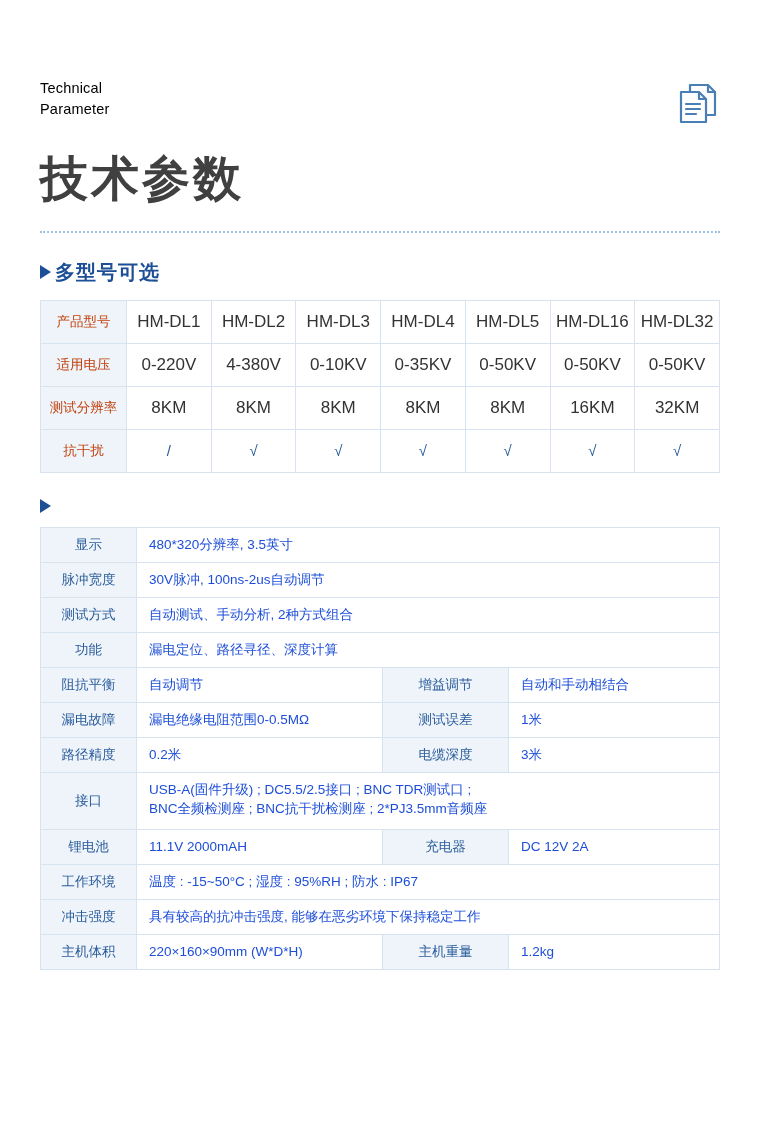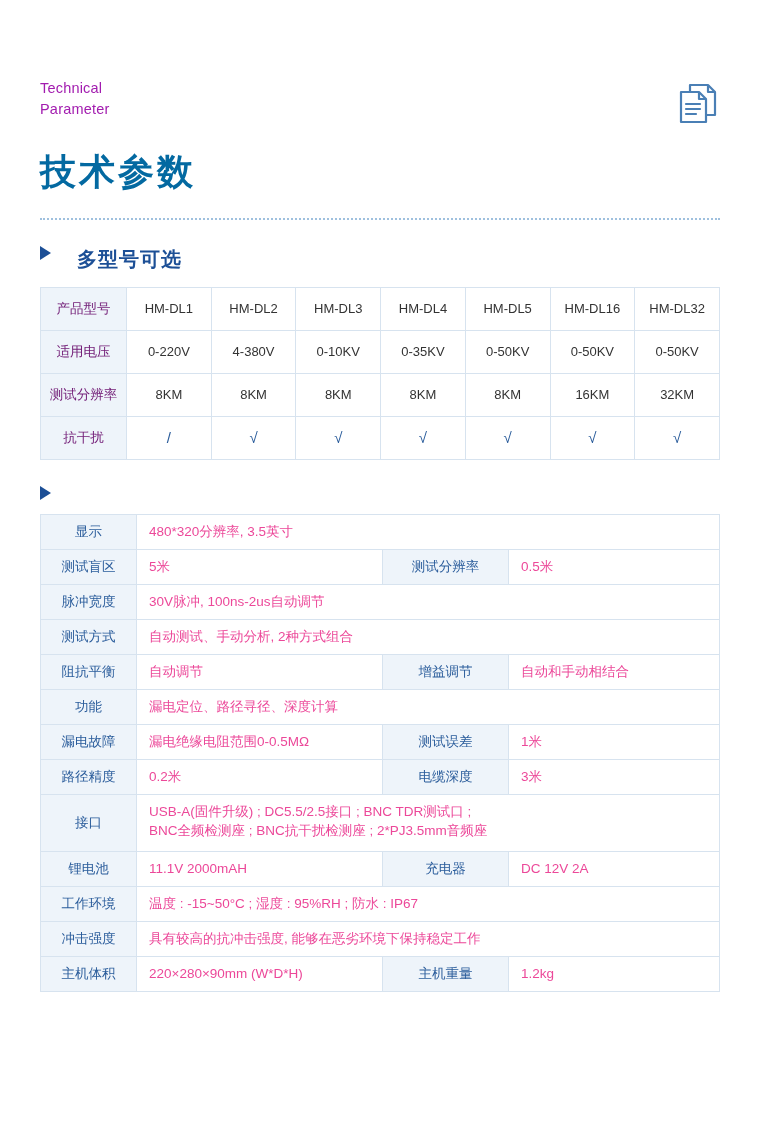--- a/index.html
+++ b/index.html
@@ -24,49 +24,49 @@
   
   .header {
     padding-top: 78px;
     display: flex;
     align-items: flex-start;
     justify-content: space-between;
   }
   .eyebrow {
     font-size: 14.5px;
     line-height: 1.45;
-    color: #a21caf;
+    color: #000000;
     letter-spacing: .2px;
   }
   .doc-icon {
     margin-top: 4px;
     margin-right: 2px;
   }
 
   .big-title {
     margin-top: 22px;
-    font-size: 36px;
+    font-size: 48px;
     font-weight: bold;
     letter-spacing: 3px;
-    color: #0369a1;
+    color: #404040;
     font-family: "DejaVu Sans", "Liberation Sans", sans-serif;
     line-height: 1.1;
   }
 
   .dotted-rule {
     margin-top: 26px;
     border-top: 2px dotted #9fc0de;
     height: 0;
   }
 
   
   .section-head {
     display: flex;
-    align-items: flex-start;
-    gap: 26px;
+    align-items: center;
+    gap: 4px;
     margin: 26px 0 14px 0;
   }
   .section-head .tri {
     width: 0; height: 0;
     border-left: 11px solid #1c4f96;
     border-top: 7px solid transparent;
     border-bottom: 7px solid transparent;
   }
   .section-head .txt {
     font-size: 20px;
@@ -87,25 +87,25 @@
     color: #333;
     padding: 9px 6px;
     vertical-align: middle;
   }
 
   
   .models-table td {
     text-align: center;
     height: 43px;
     padding: 4px 2px;
-    font-size: 13px;
+    font-size: 17px;
   }
   .models-table td.lbl {
     background: #eef4fa;
-    color: #701a75;
+    color: #c2410c;
     width: 86px;
     font-size: 13.5px;
   }
   .models-table .check {
     color: #2a5c9b;
     font-size: 15px;
   }
 
   
   .params-table td {
@@ -113,21 +113,21 @@
     padding: 8px 12px;
   }
   .params-table td.lbl {
     background: #eef4fa;
     color: #2a5c9b;
     text-align: center;
     width: 96px;
     padding: 8px 4px;
   }
   .params-table td.val {
-    color: #ec4899;
+    color: #1d4ed8;
     font-size: 13.5px;
   }
   .params-table td.val.multi {
     line-height: 1.45;
     padding-top: 7px;
     padding-bottom: 10px;
   }
   .nowrap-line { white-space: nowrap; }
 </style>
 </head>
@@ -215,42 +215,36 @@
       <col style="width:246px">
       <col style="width:126px">
       <col>
     </colgroup>
     <tbody>
       <tr>
         <td class="lbl">显示</td>
         <td class="val" colspan="3">480*320分辨率, 3.5英寸</td>
       </tr>
       <tr>
-        <td class="lbl">测试盲区</td>
-        <td class="val">5米</td>
-        <td class="lbl">测试分辨率</td>
-        <td class="val">0.5米</td>
-      </tr>
-      <tr>
         <td class="lbl">脉冲宽度</td>
         <td class="val" colspan="3">30V脉冲, 100ns-2us自动调节</td>
       </tr>
       <tr>
         <td class="lbl">测试方式</td>
         <td class="val" colspan="3">自动测试、手动分析, 2种方式组合</td>
+      </tr>
+      <tr>
+        <td class="lbl">功能</td>
+        <td class="val" colspan="3">漏电定位、路径寻径、深度计算</td>
       </tr>
       <tr>
         <td class="lbl">阻抗平衡</td>
         <td class="val">自动调节</td>
         <td class="lbl">增益调节</td>
         <td class="val">自动和手动相结合</td>
-      </tr>
-      <tr>
-        <td class="lbl">功能</td>
-        <td class="val" colspan="3">漏电定位、路径寻径、深度计算</td>
       </tr>
       <tr>
         <td class="lbl">漏电故障</td>
         <td class="val">漏电绝缘电阻范围0-0.5MΩ</td>
         <td class="lbl">测试误差</td>
         <td class="val">1米</td>
       </tr>
       <tr>
         <td class="lbl">路径精度</td>
         <td class="val">0.2米</td>
@@ -273,20 +267,20 @@
       <tr>
         <td class="lbl">工作环境</td>
         <td class="val" colspan="3">温度 : -15~50°C ; 湿度 : 95%RH ; 防水 : IP67</td>
       </tr>
       <tr>
         <td class="lbl">冲击强度</td>
         <td class="val" colspan="3">具有较高的抗冲击强度, 能够在恶劣环境下保持稳定工作</td>
       </tr>
       <tr>
         <td class="lbl">主机体积</td>
-        <td class="val">220×280×90mm (W*D*H)</td>
+        <td class="val">220×160×90mm (W*D*H)</td>
         <td class="lbl">主机重量</td>
         <td class="val">1.2kg</td>
       </tr>
     </tbody>
   </table>
 
 </div>
 
 </body></html>

